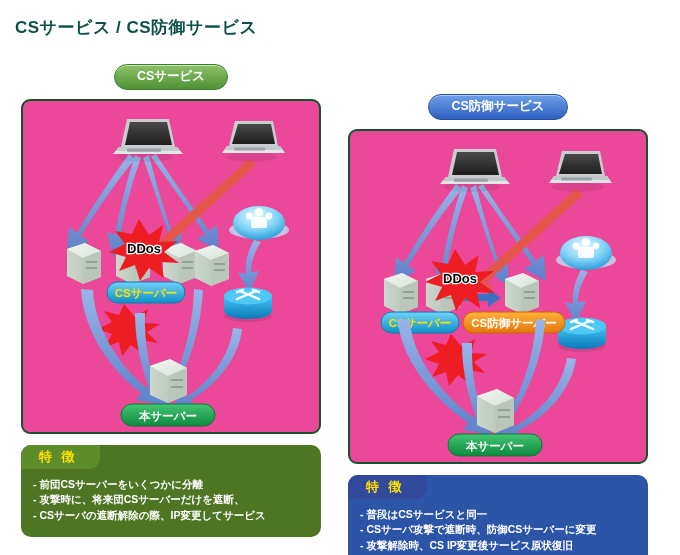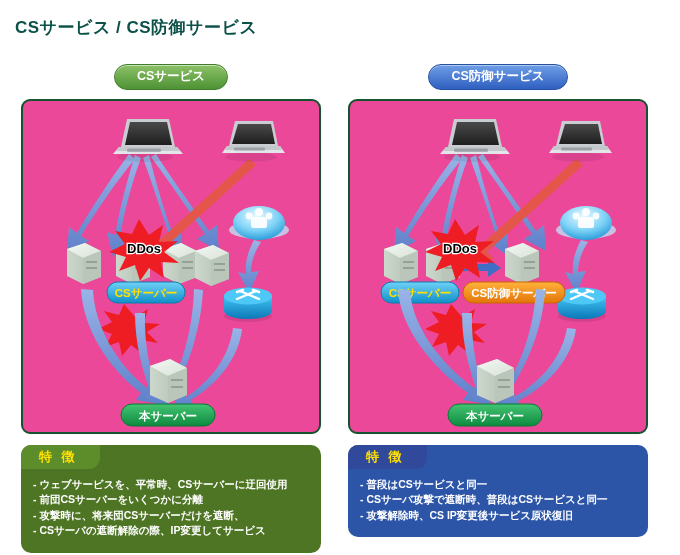--- a/index.html
+++ b/index.html
@@ -31,20 +31,21 @@
   }
   .head-green{
     background:linear-gradient(#8dc267,#4e9235);
     border:1px solid #3f7c28;
     box-shadow:inset 0 1px 0 rgba(255,255,255,.55);
   }
   .head-blue{
     background:linear-gradient(#6e9fe6,#2f5fc0);
     border:1px solid #24509f;
     box-shadow:inset 0 1px 0 rgba(255,255,255,.45);
+    margin-top:30px;
   }
 
   
   .diagram-card{
     position:relative;margin-top:9px;height:331px;
     background:#ec4899;border:2px solid #14532d;border-radius:9px;
     overflow:hidden;
   }
   .diagram-card svg{display:block;}
 
@@ -248,21 +249,20 @@
         <text x="145" y="318.5" text-anchor="middle" font-family="Liberation Sans, sans-serif" font-size="11.5" font-weight="bold" fill="#ffffff">本サーバー</text>
       </g>
     </svg>
   </div>
 
   <div class="feature feature-green">
     <div class="feature-tab tab-green">
       <span>特 徴</span>
     </div>
     <ul>
-      <li>- ウェブサービスを、平常時、CSサーバーに迂回使用</li>
       <li>- 前団CSサーバーをいくつかに分離</li>
       <li>- 攻撃時に、将来団CSサーバーだけを遮断、</li>
       <li>- CSサーバの遮断解除の際、IP変更してサービス</li>
     </ul>
   </div>
 </div>
 
 <div class="column col-right">
 
   <div class="head-pill head-blue">CS防御サービス</div>
@@ -438,17 +438,17 @@
       </g>
     </svg>
   </div>
 
   <div class="feature feature-blue">
     <div class="feature-tab tab-blue">
       <span>特 徴</span>
     </div>
     <ul>
       <li>- 普段はCSサービスと同一</li>
-      <li>- CSサーバ攻撃で遮断時、普段はCSサービスと同一</li>
+      <li>- CSサーバ攻撃で遮断時、防御CSサーバーに変更</li>
       <li>-  攻撃解除時、CS IP変更後サービス原状復旧</li>
     </ul>
   </div>
 </div>
 
 </body></html>

